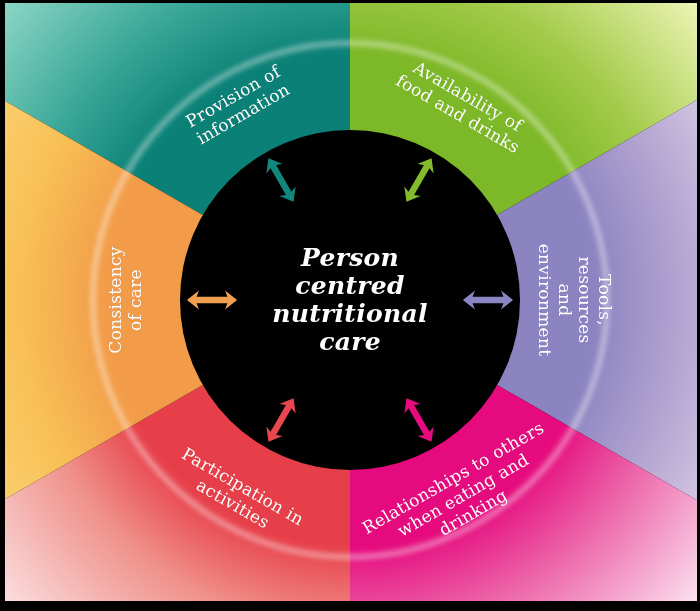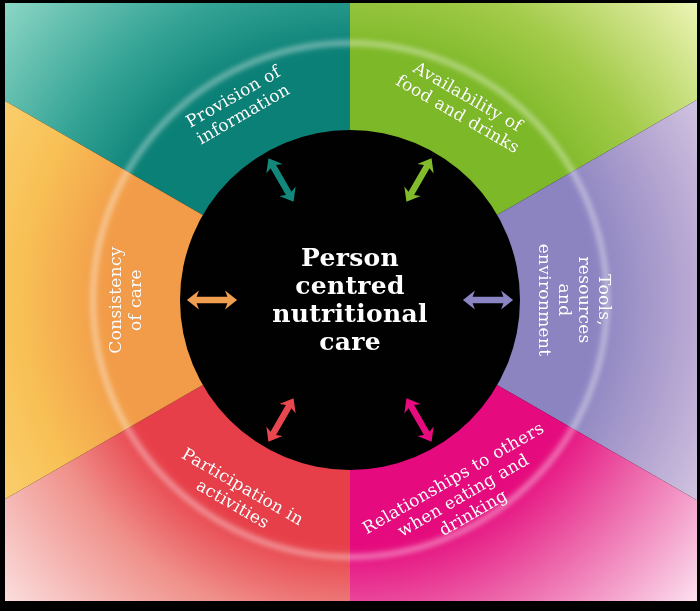--- a/index.html
+++ b/index.html
@@ -26,21 +26,21 @@
     text-align:center;white-space:pre-line;
     text-shadow:0 0 1px rgba(0,0,0,0.15);
   }
   #center-circle{
     position:absolute;left:180px;top:130px;width:340px;height:340px;
     border-radius:50%;z-index:4;
     display:flex;align-items:center;justify-content:center;
   }
   #center-title{
     color:#fff;font-size:25px;font-weight:bold;line-height:1.12;
-    text-align:center;white-space:pre-line;letter-spacing:0.3px;
+    text-align:center;white-space:pre-line;letter-spacing:0.3px;font-style:italic;
   }
   .arrow{position:absolute;z-index:5;width:24px;height:52px;}
   .arrow svg{display:block;width:24px;height:52px;}
   .frame{position:absolute;background:#000;z-index:50;}
   #frame-top{left:0;top:0;width:700px;height:3px;}
   #frame-bottom{left:0;bottom:0;width:700px;height:10px;}
   #frame-left{left:0;top:0;width:5px;height:611px;}
   #frame-right{right:0;top:0;width:3px;height:611px;}
 </style>
 </head>

